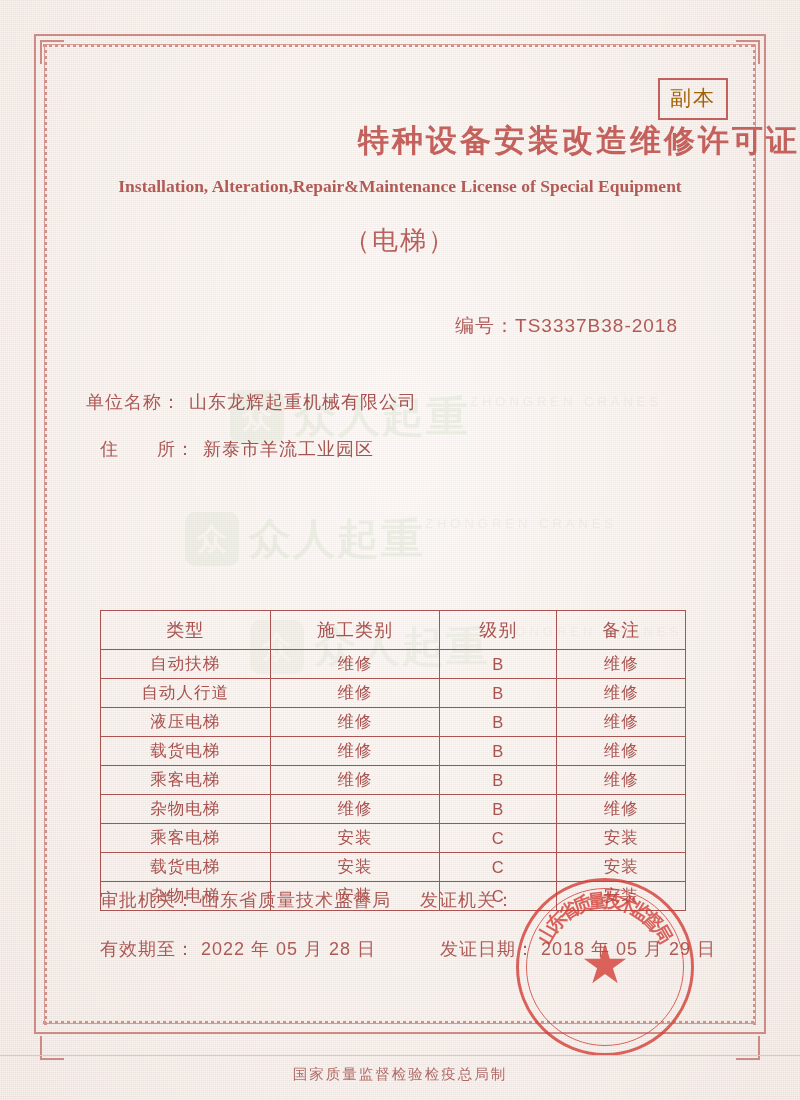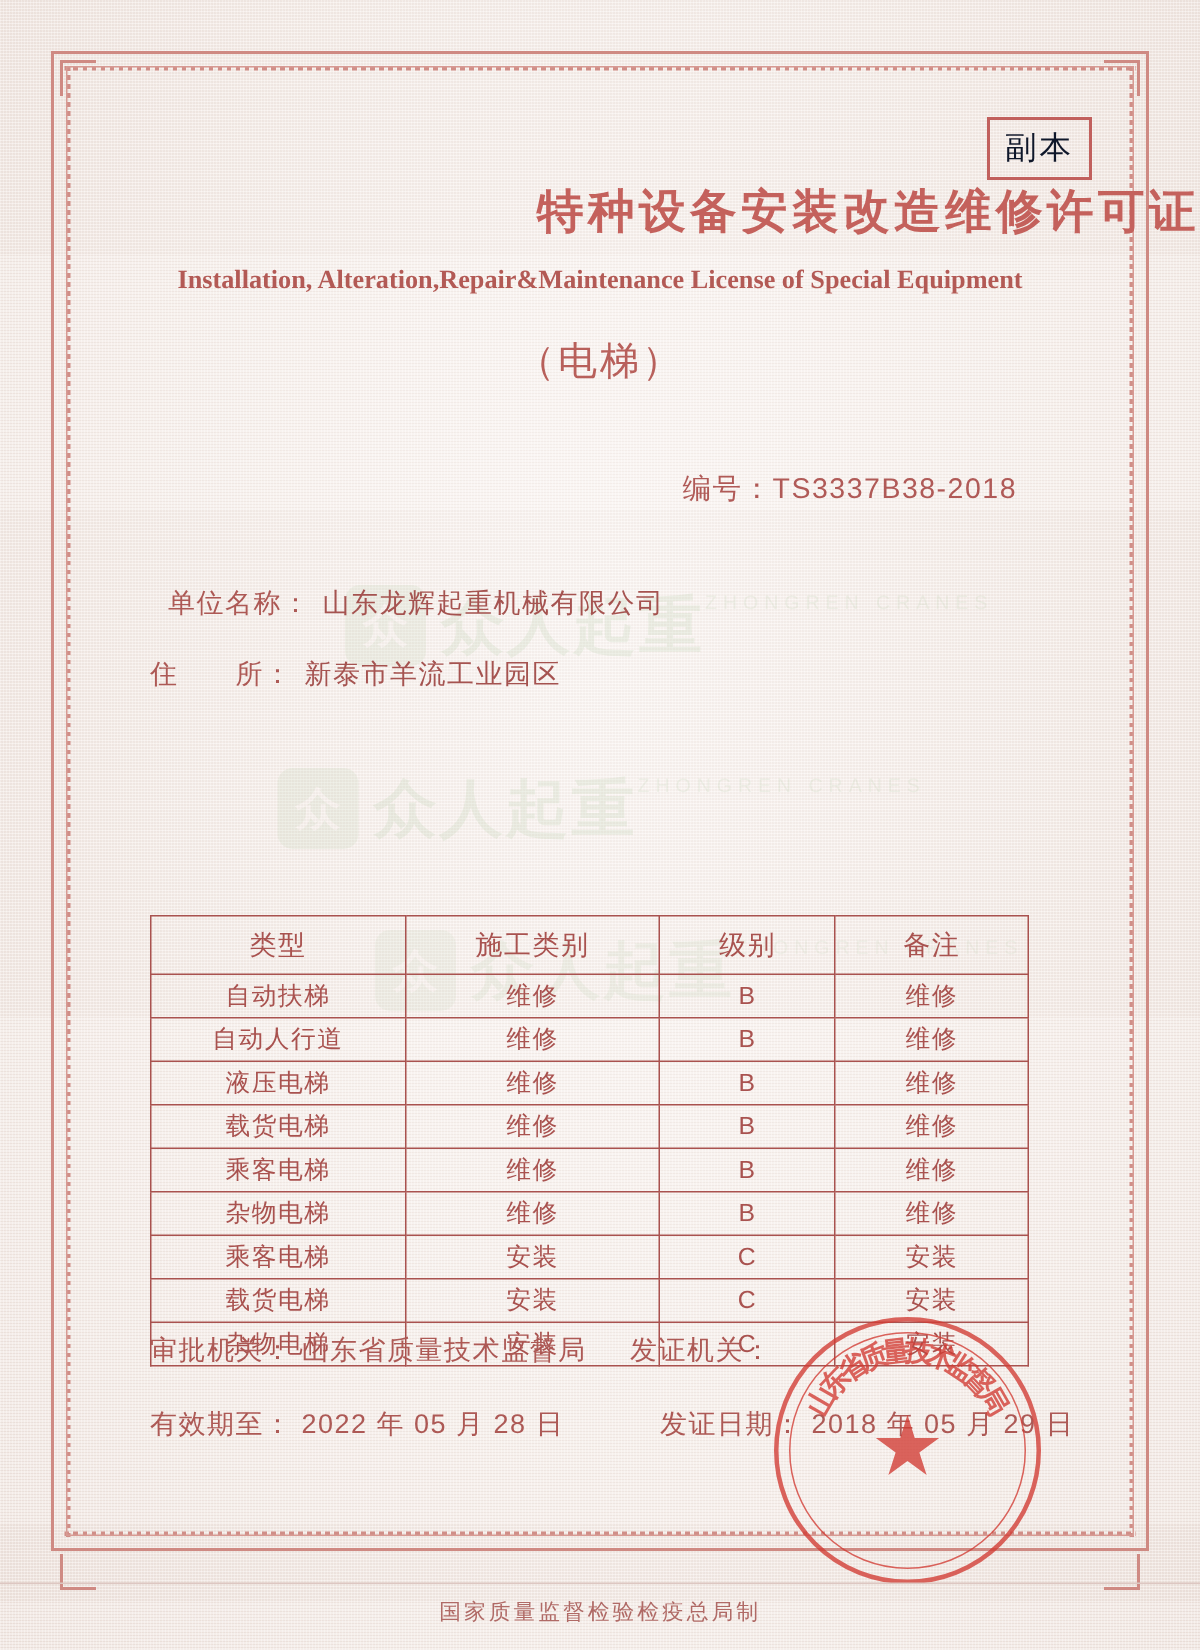--- a/index.html
+++ b/index.html
@@ -125,21 +125,21 @@
 
   
   .copy-box {
     position: absolute;
     right: 72px;
     top: 78px;
     border: 2px solid #c1605d;
     padding: 4px 10px 6px 10px;
     font-size: 21px;
     letter-spacing: 2px;
-    color: #0f172a;
+    color: #a16207;
     font-family: "Liberation Sans", sans-serif;
   }
   .title-zone {
     position: absolute;
     left: 0;
     right: 0;
     top: 108px;
     text-align: center;
   }
   .title-1 {
@@ -198,21 +198,21 @@
     display: flex;
     align-items: baseline;
     font-size: 18px;
     color: #ad5955;
     font-family: "Liberation Sans", sans-serif;
     letter-spacing: 1px;
     white-space: nowrap;
   }
   .field .lbl { color: #ad5955; }
   .field .val { margin-left: 8px; color: #a55350; }
-  .f-company { left: 112px; top: 390px; }
+  .f-company { left: 86px; top: 390px; }
   .f-address { left: 100px; top: 437px; }
   .f-address .lbl { letter-spacing: 1px; }
 
   .scope {
     position: absolute;
     left: 128px;
     top: 573px;
     font-size: 18px;
     color: #ad5955;
     letter-spacing: 1px;

